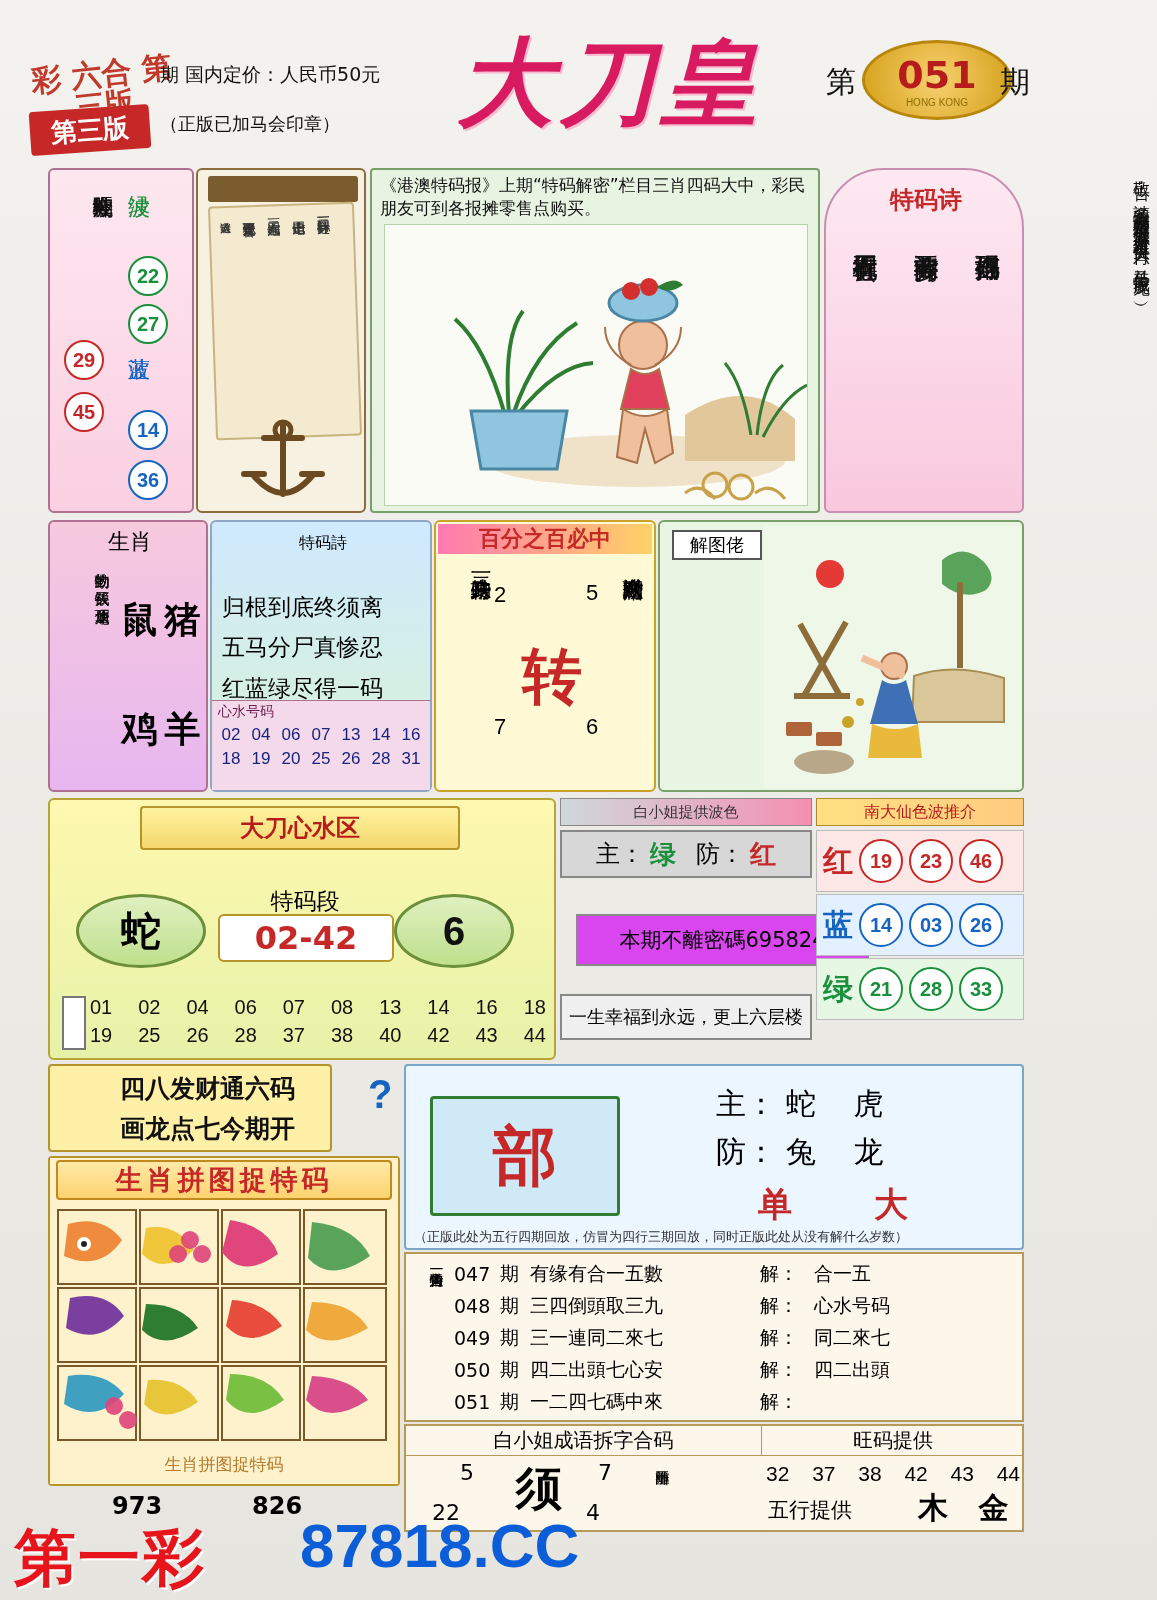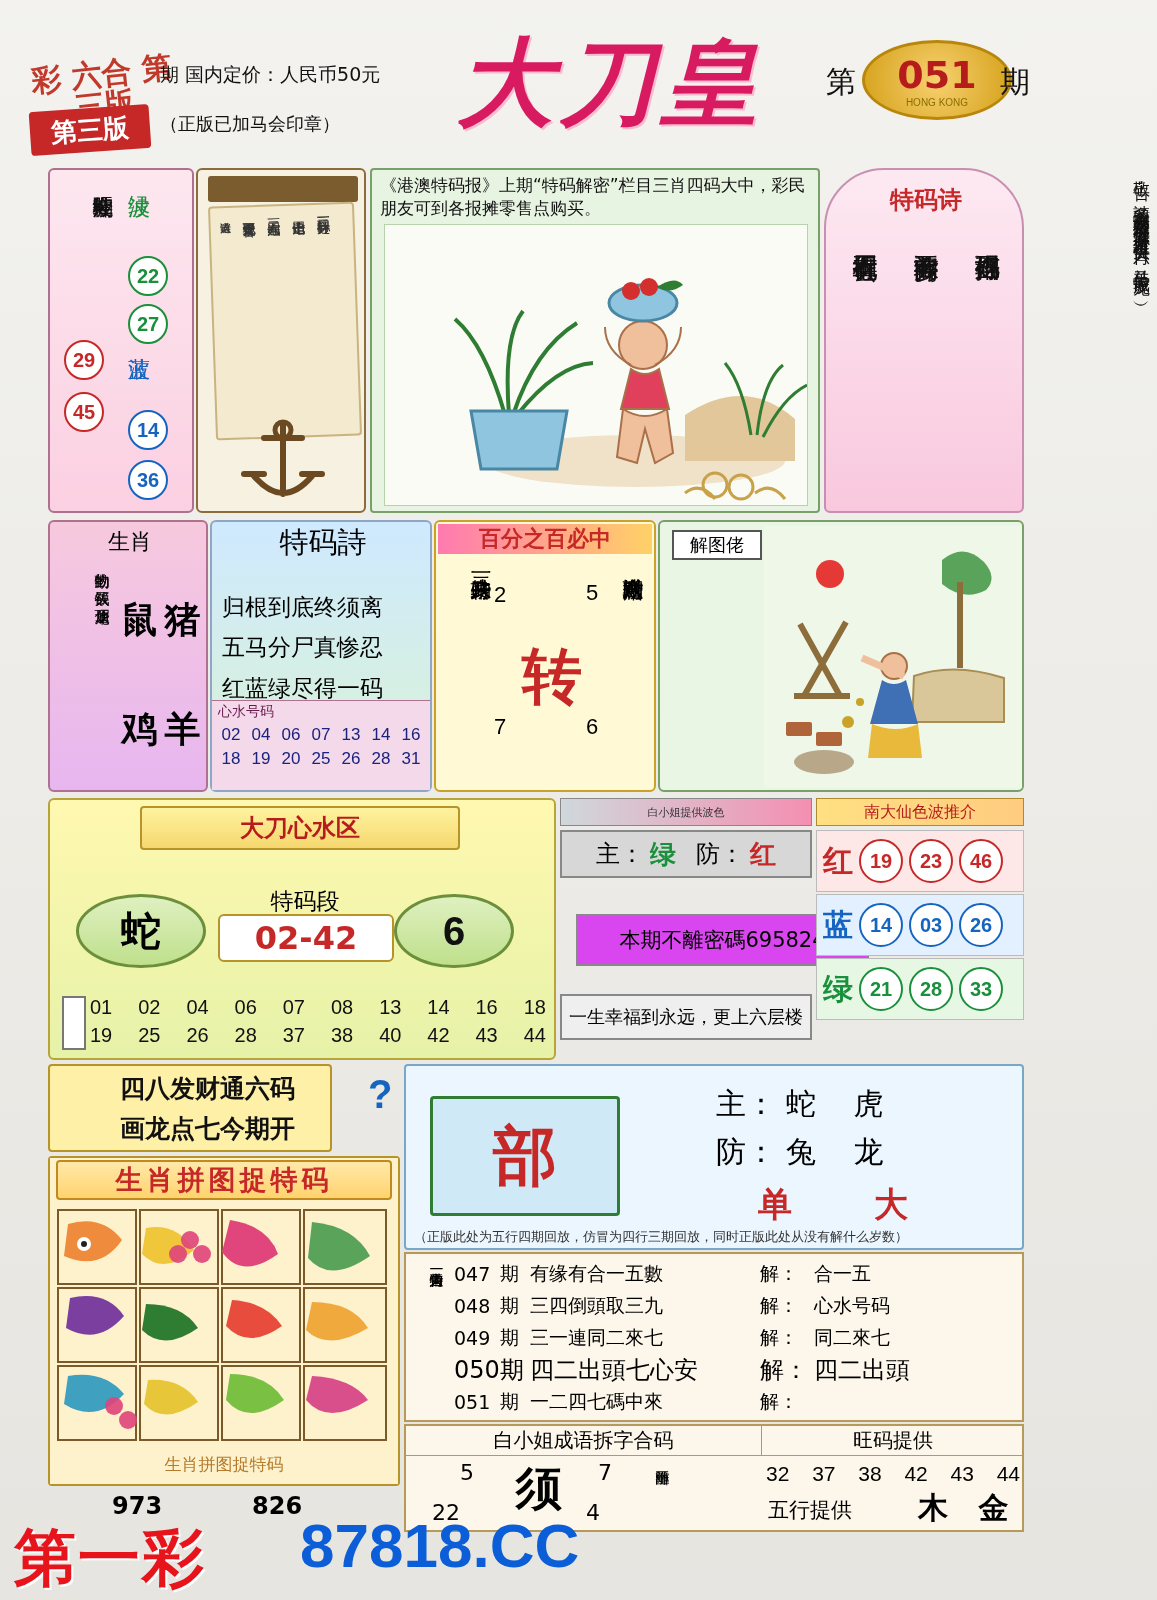--- a/index.html
+++ b/index.html
@@ -183,21 +183,21 @@
   <div class="abs p-poem">
     <div class="abs cn" style="left:40px;top:14px;width:120px;height:44px;color:#c62828;font-size:24px;font-weight:bold;text-align:center;">特码诗</div>
     <div class="abs" style="left:8px;top:66px;width:184px;height:262px;display:flex;flex-direction:row-reverse;justify-content:space-around;">
       <span class="poemcol cn">不打自招现好码</span>
       <span class="poemcol cn">背井离乡不敢问</span>
       <span class="poemcol cn">四七得五有玄机</span>
     </div>
   </div>
 
   <div class="abs p-shi">
-    <div class="abs cn ctr" style="left:0;top:6px;width:222px;height:30px;font-size:29px;">特码詩</div>
+    <div class="abs cn ctr" style="left:0;top:6px;width:222px;height:30px;font-size:16px;">特码詩</div>
     <div class="abs cn" style="left:10px;top:44px;width:204px;font-size:23px;line-height:1.75;margin-top:21px;">
       <div>归根到底终须离</div>
       <div>五马分尸真惨忍</div>
       <div>红蓝绿尽得一码</div>
     </div>
     <div class="abs hsnum" style="left:0;bottom:0;width:218px;height:90px;">
       <div class="cn" style="padding:2px 6px;font-size:14px;color:#6a1b4d;">心水号码</div>
       <div style="display:flex;justify-content:space-around;padding:2px 4px;">
         <span>02</span>
         <span>04</span>
@@ -285,21 +285,21 @@
     <span>28</span>
     <span>37</span>
     <span>38</span>
     <span>40</span>
     <span>42</span>
     <span>43</span>
     <span>44</span>
   </div>
 
   <div class="abs p-bai">
-    <div class="abs ctr cn" style="left:0;top:0;width:252px;height:28px;background:linear-gradient(90deg,#cfd8dc,#f48fb1);border:1px solid #888;font-size:11px;color:#333;">白小姐提供波色</div>
+    <div class="abs ctr cn" style="left:0;top:0;width:252px;height:28px;background:linear-gradient(90deg,#cfd8dc,#f48fb1);border:1px solid #888;font-size:15px;color:#333;">白小姐提供波色</div>
     <div class="abs bar" style="left:0;top:32px;width:252px;height:48px;background:#d7d7d7;display:flex;align-items:center;justify-content:center;gap:6px;">
       <span class="cn" style="font-size:24px;">主：</span>
       <span class="cn" style="font-size:26px;color:#1a8f3c;font-weight:bold;">绿</span>
       <span class="cn" style="font-size:24px;margin-left:14px;">防：</span>
       <span class="cn" style="font-size:26px;color:#c62828;font-weight:bold;">红</span>
     </div>
     <div class="abs bar ctr cn" style="left:16px;top:116px;width:293px;height:52px;background:#d946ef;font-size:21px;">本期不離密碼695824</div>
     <div class="abs bar ctr cn" style="left:0;top:196px;width:252px;height:46px;background:#efefef;font-size:18px;">一生幸福到永远，更上六层楼</div>
   </div>
 
@@ -408,21 +408,21 @@
         <span class="cn" style="width:54px;">解：</span>
         <span class="cn">心水号码</span>
       </div>
       <div style="display:flex;align-items:center;height:32px;font-size:19px;">
         <span class="cn" style="width:46px;">049</span>
         <span class="cn" style="width:30px;">期</span>
         <span class="cn" style="width:230px;">三一連同二來七</span>
         <span class="cn" style="width:54px;">解：</span>
         <span class="cn">同二來七</span>
       </div>
-      <div style="display:flex;align-items:center;height:32px;font-size:24px;">
+      <div style="display:flex;align-items:center;height:32px;font-size:19px;">
         <span class="cn" style="width:46px;">050</span>
         <span class="cn" style="width:30px;">期</span>
         <span class="cn" style="width:230px;">四二出頭七心安</span>
         <span class="cn" style="width:54px;">解：</span>
         <span class="cn">四二出頭</span>
       </div>
       <div style="display:flex;align-items:center;height:32px;font-size:19px;">
         <span class="cn" style="width:46px;">051</span>
         <span class="cn" style="width:30px;">期</span>
         <span class="cn" style="width:230px;">一二四七碼中來</span>

